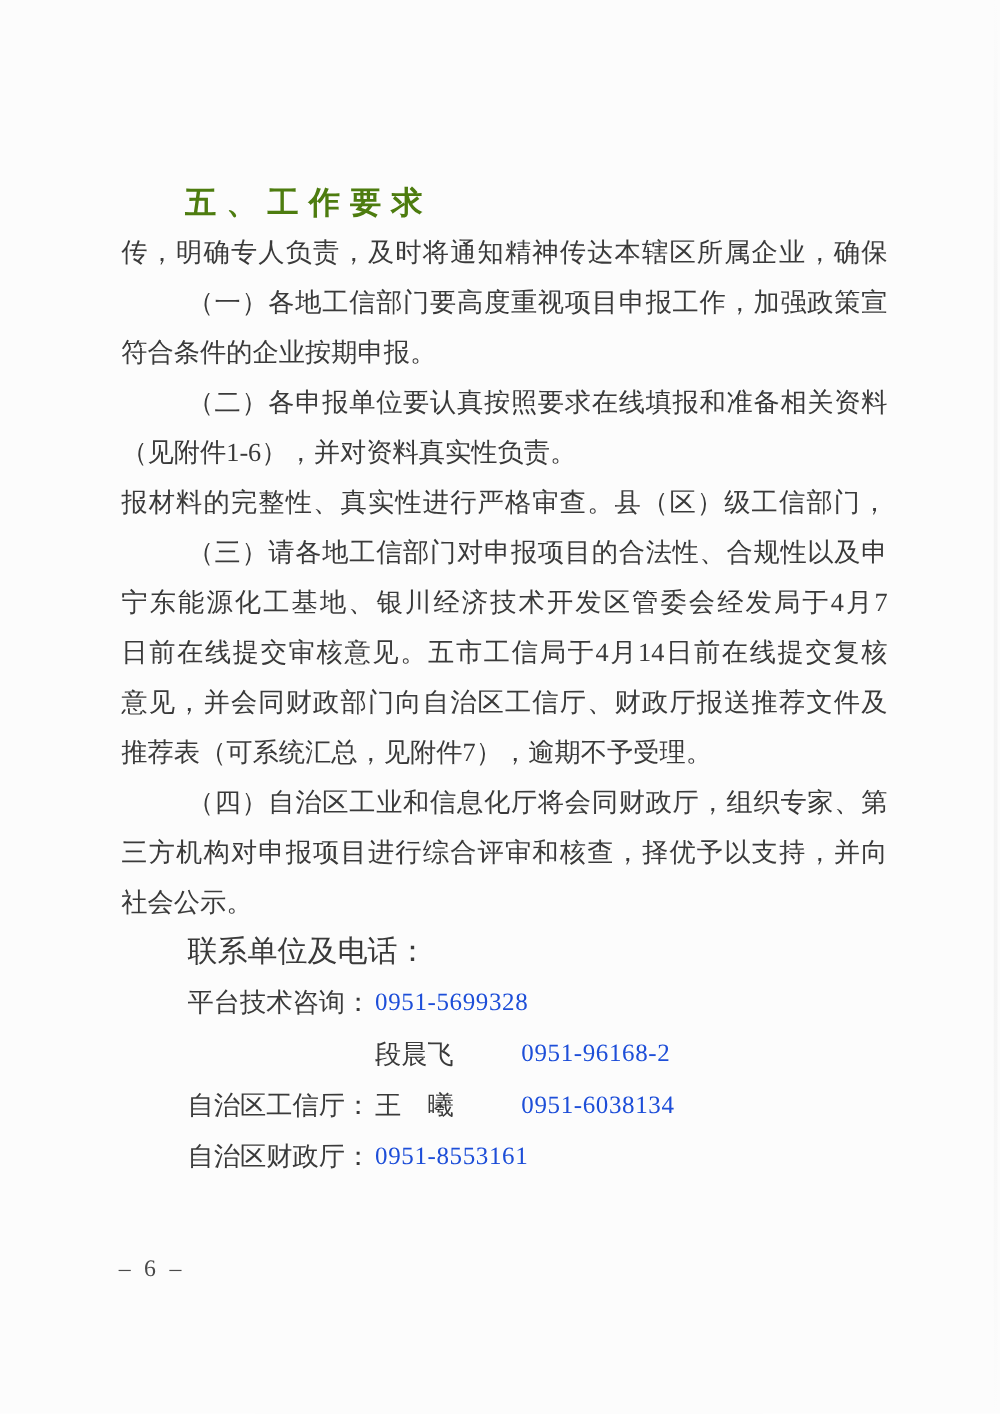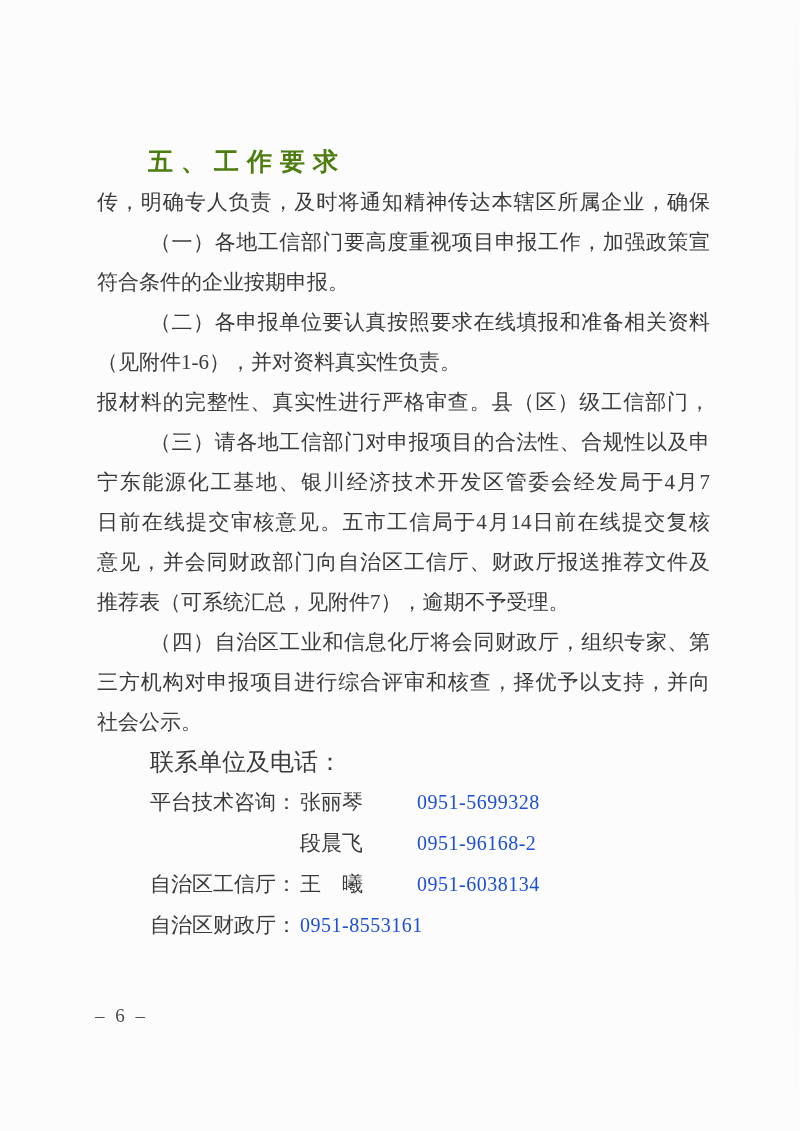--- a/index.html
+++ b/index.html
@@ -122,21 +122,20 @@
         <div class="tline first">（四）自治区工业和信息化厅将会同财政厅，组织专家、第</div>
         <div class="tline">三方机构对申报项目进行综合评审和核查，择优予以支持，并向</div>
         <div class="tline last">社会公示。</div>
       </div>
 
     <div class="contacts-heading">联系单位及电话：</div>
 
     <div class="contacts">
       <div class="contact-row">
         <span class="contact-label">平台技术咨询：</span>
-        <span class="contact-name">张丽琴</span>
         <span class="contact-phone">0951-5699328</span>
       </div>
       <div class="contact-row">
         <span class="contact-label"></span>
         <span class="contact-name">段晨飞</span>
         <span class="contact-phone">0951-96168-2</span>
       </div>
       <div class="contact-row">
         <span class="contact-label">自治区工信厅：</span>
         <span class="contact-name">王　曦</span>

